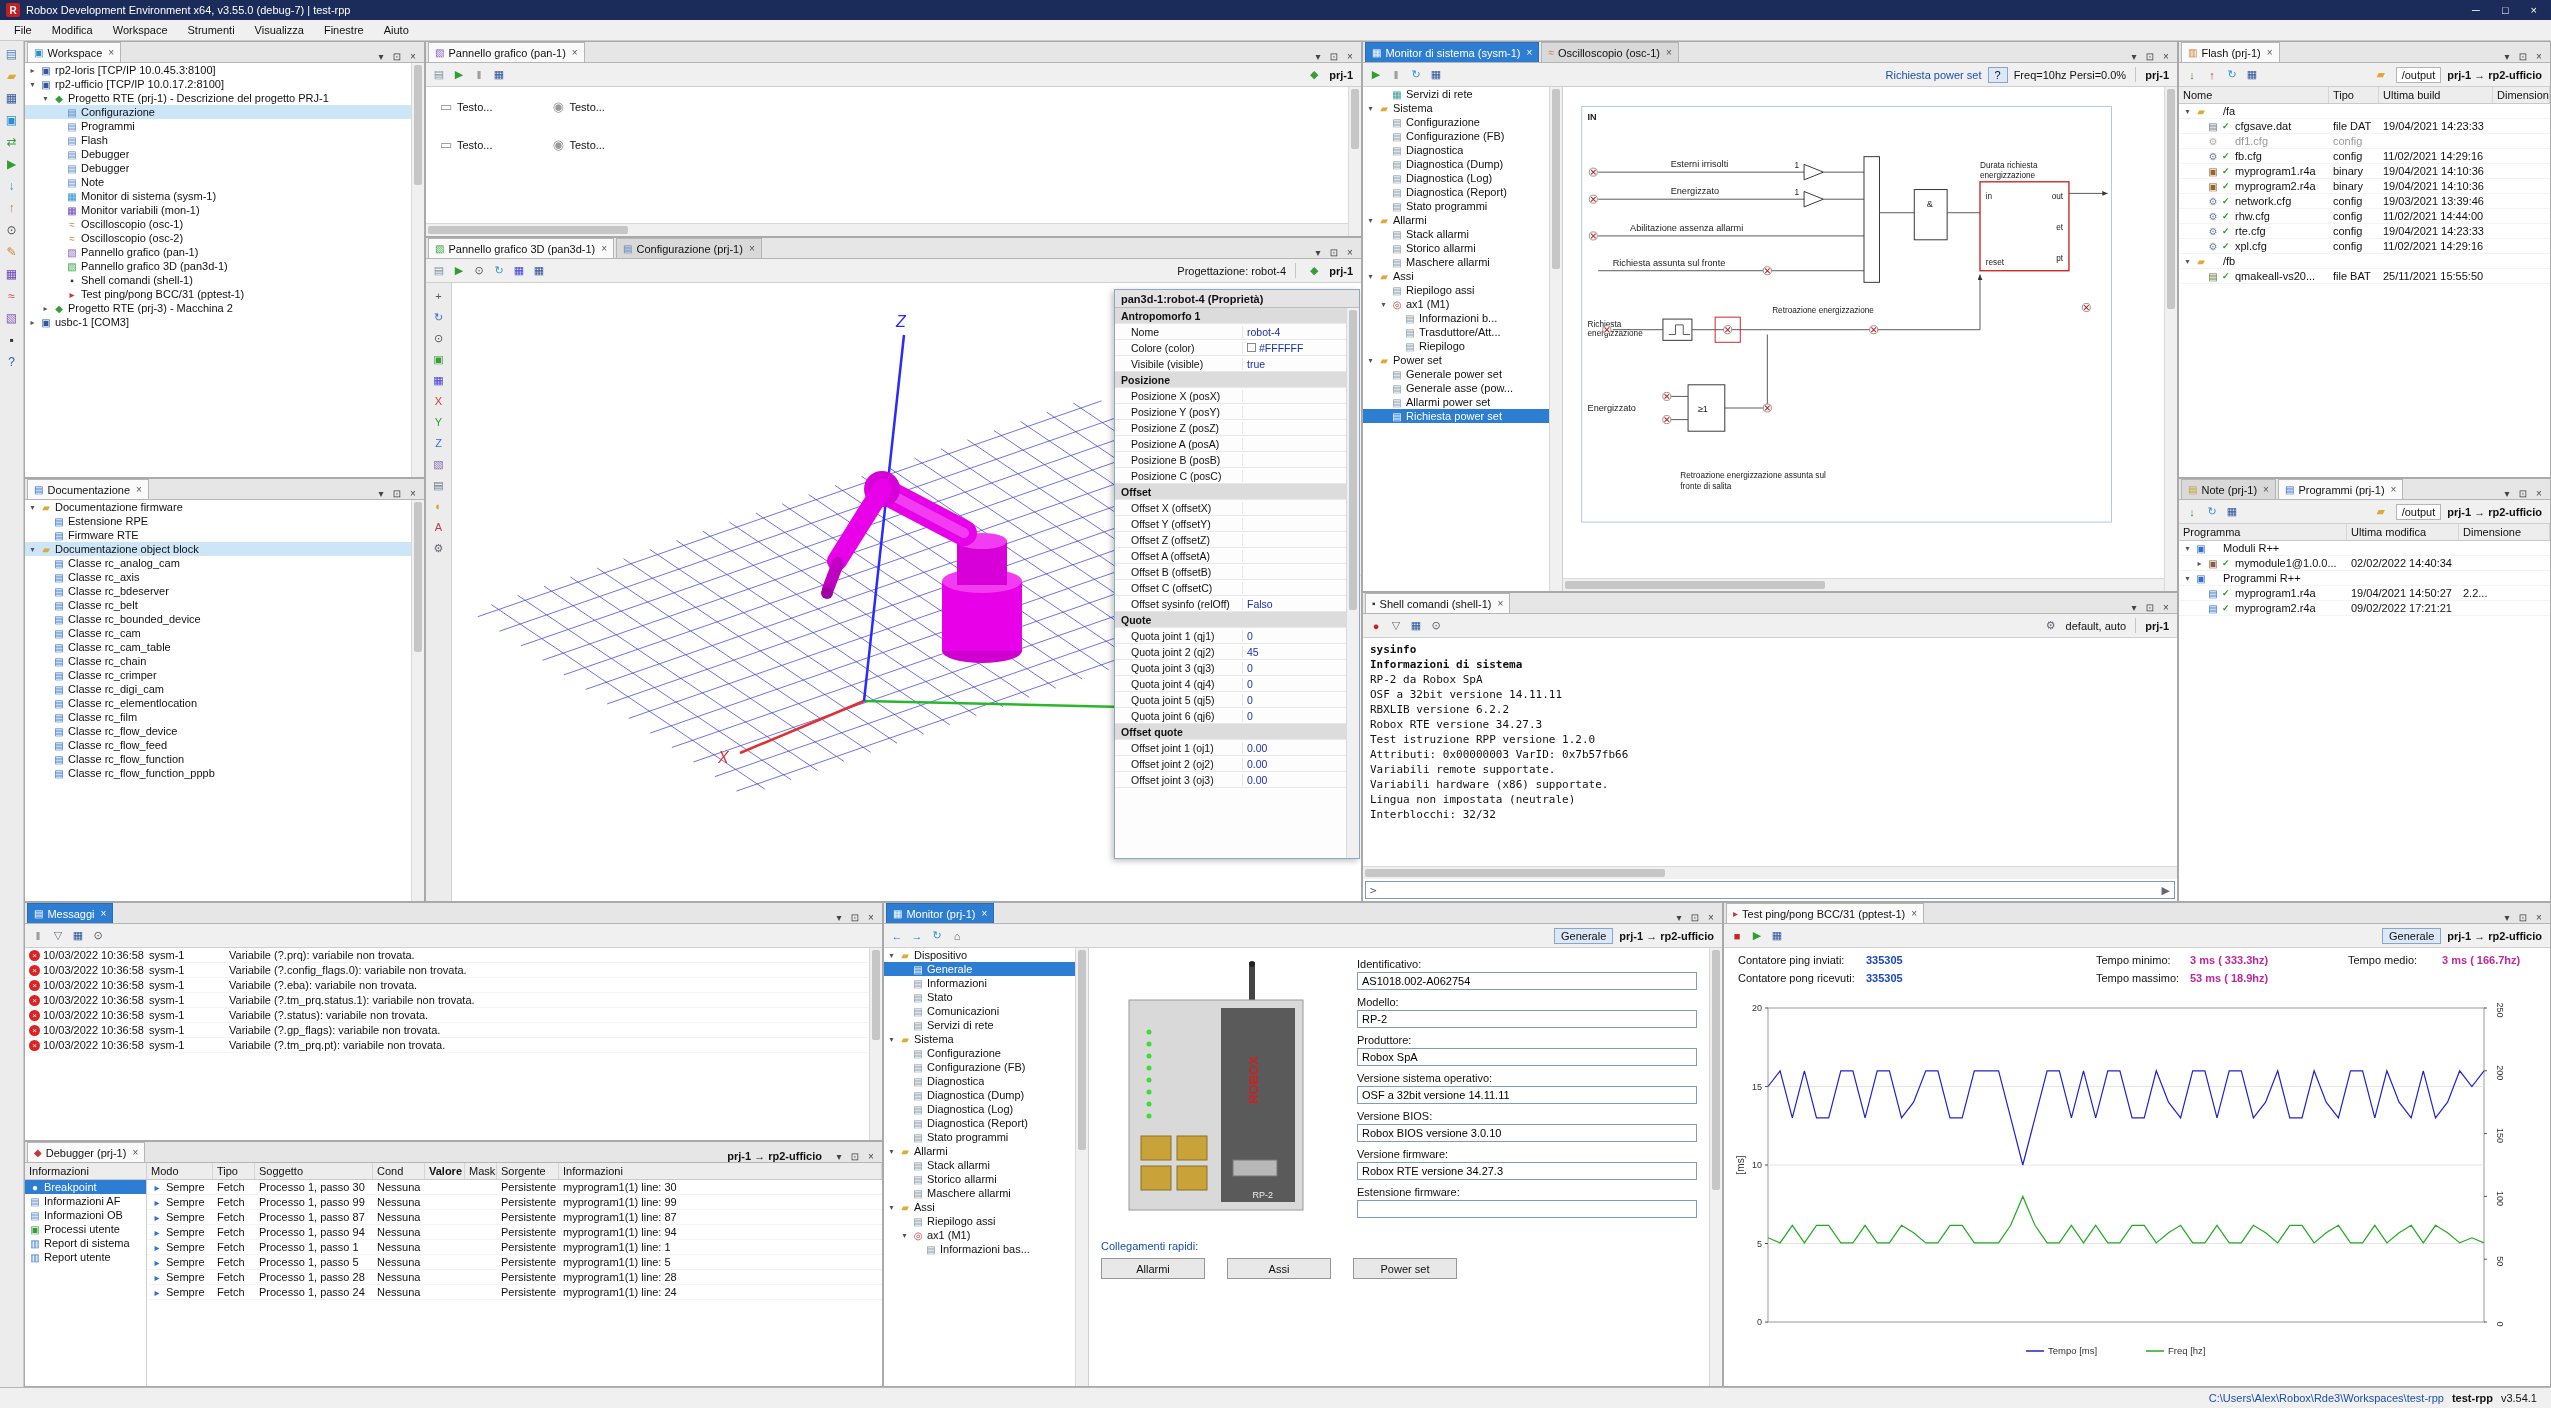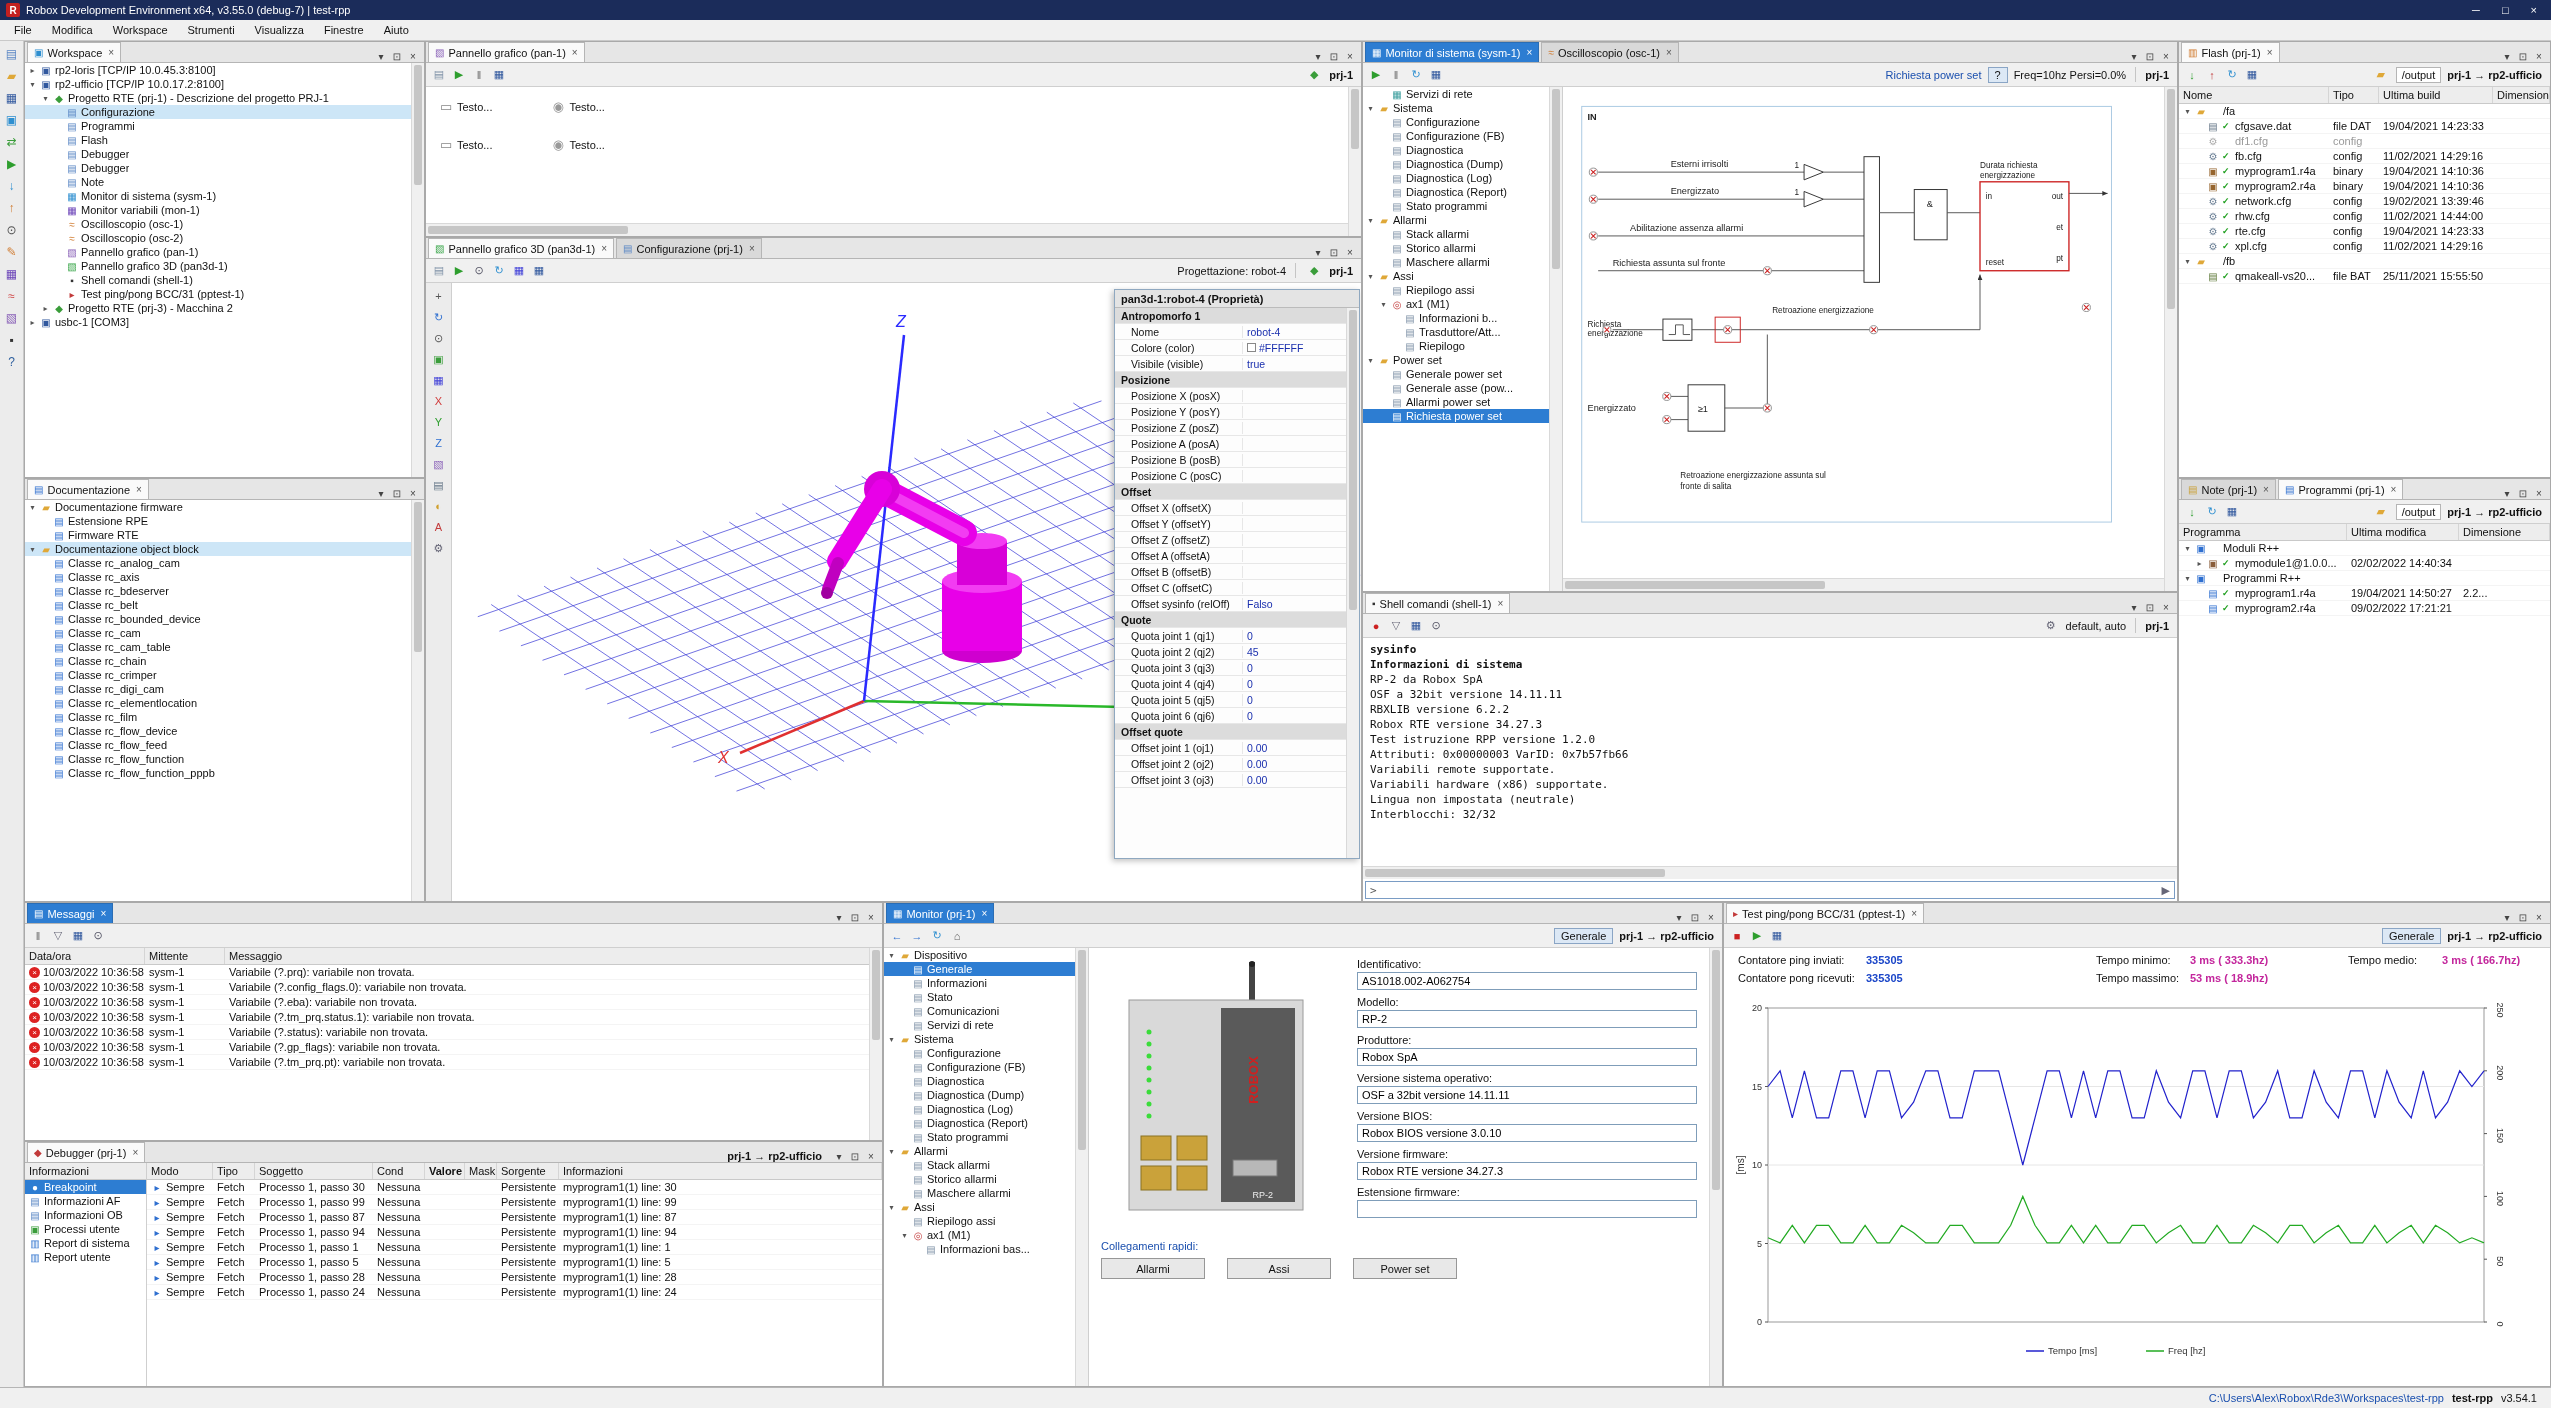--- a/index.html
+++ b/index.html
@@ -385,25 +385,20 @@
   <div class="toolbar">
       <span class="tbicons">
         <span class="tbico" style="color: rgb(102, 102, 102);">‖</span>
         <span class="tbico" style="color: rgb(102, 102, 119);">▽</span>
         <span class="tbico" style="color: rgb(49, 88, 158);">▦</span>
         <span class="tbico" style="color: rgb(85, 85, 102);">⊙</span>
       </span>
     </div>
   <div class="content">
     <div id="msg-table">
-        <div class="thead">
-          <div class="th" style="width: 120px;">Data/ora</div>
-          <div class="th" style="width: 80px;">Mittente</div>
-          <div class="th" style="flex: 1 1 0%;">Messaggio</div>
-        </div>
         <div class="tr">
           <div class="td" style="width: 120px;">
             <span class="errico">×</span>
             <span>10/03/2022 10:36:58</span>
           </div>
           <div class="td" style="width: 80px;">sysm-1</div>
           <div class="td" style="flex: 1 1 0%;">Variabile (?.prq): variabile non trovata.</div>
         </div>
         <div class="tr">
           <div class="td" style="width: 120px;">
@@ -1484,21 +1479,21 @@
           <div class="td" style="flex: 1 1 0%;"></div>
         </div>
         <div class="tr">
           <div class="td" style="width: 150px; padding-left: 16px;">
             <span class="exp"></span>
             <span class="ticon" style="color: rgb(107, 127, 149);">⚙</span>
             <span class="chk">✓</span>
             <span>network.cfg</span>
           </div>
           <div class="td " style="width: 50px;">config</div>
-          <div class="td" style="width: 114px;">19/02/2021 13:39:46</div>
+          <div class="td" style="width: 114px;">19/03/2021 13:39:46</div>
           <div class="td" style="flex: 1 1 0%;"></div>
         </div>
         <div class="tr">
           <div class="td" style="width: 150px; padding-left: 16px;">
             <span class="exp"></span>
             <span class="ticon" style="color: rgb(107, 127, 149);">⚙</span>
             <span class="chk">✓</span>
             <span>rhw.cfg</span>
           </div>
           <div class="td " style="width: 50px;">config</div>

